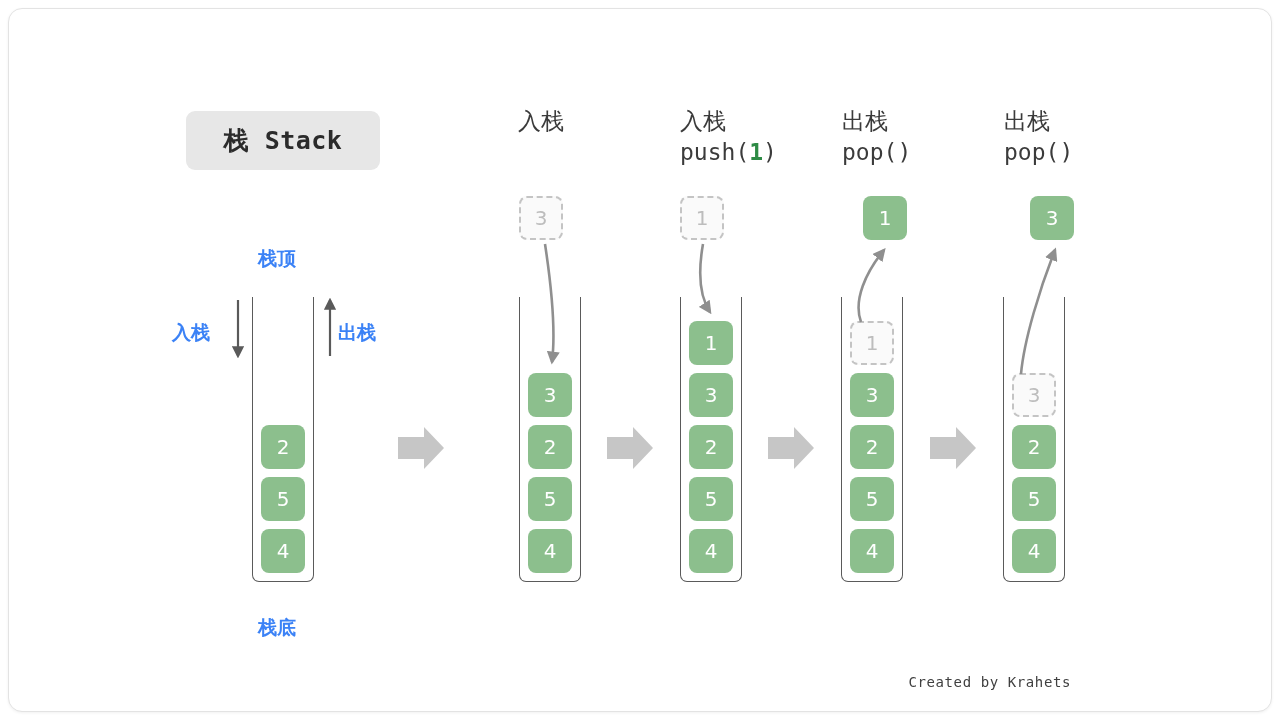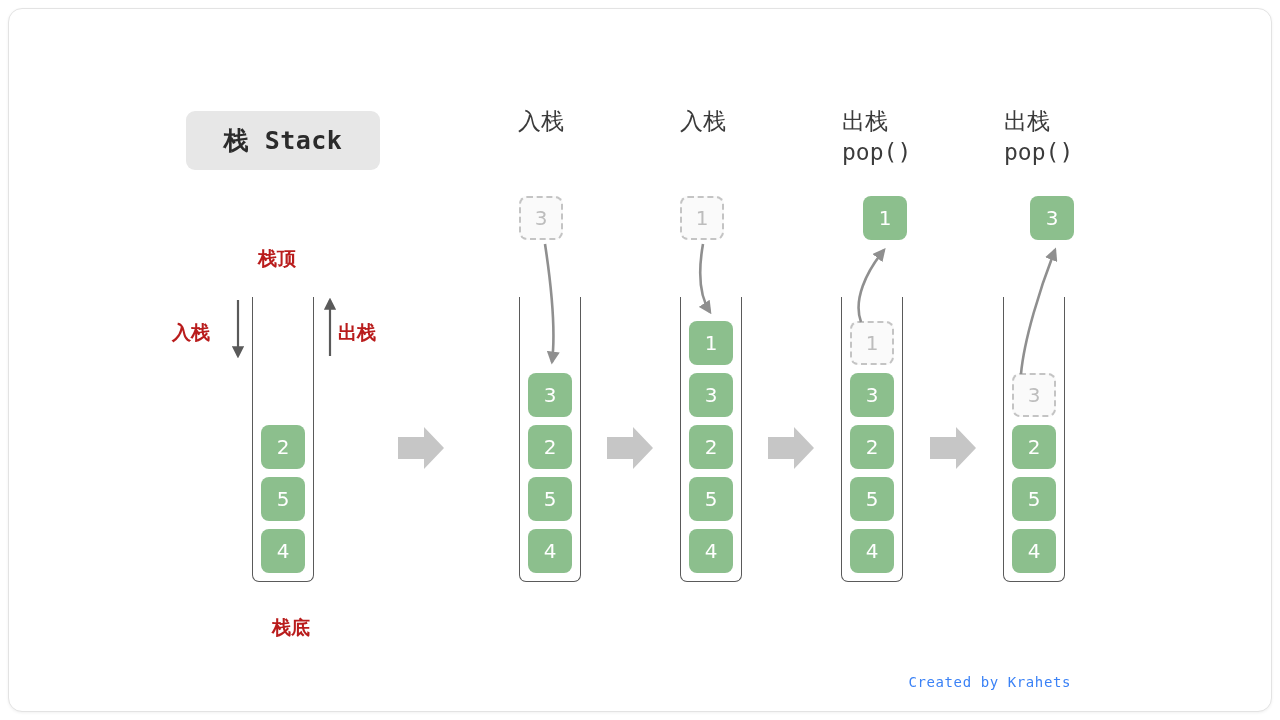--- a/index.html
+++ b/index.html
@@ -115,32 +115,32 @@
     background: #fafafa;
     color: #bdbdbd;
     border: 2px dashed #c4c4c4;
   }
 
   
   .label-cn {
     position: absolute;
     font-size: 19px;
     font-weight: 700;
-    color: #b91c1c;
+    color: #3b82f6;
     font-family: "DejaVu Sans", "Liberation Sans", sans-serif;
     white-space: nowrap;
   }
 
   
   .credit {
     position: absolute;
     right: 33px;
     bottom: 30px;
     font-size: 14px;
-    color: #3b82f6;
+    color: #404040;
     font-family: "DejaVu Sans Mono", "Liberation Mono", monospace;
     letter-spacing: 0.6px;
   }
 
   svg.overlay {
     position: absolute;
     left: 0;
     top: 0;
     width: 1280px;
     height: 720px;
@@ -151,21 +151,21 @@
 <body>
 
 <div id="canvas">
   <div class="card"></div>
 
   <div class="title-badge">
     <span>栈 Stack</span>
   </div>
 
   <div class="label-cn" style="left:258px; top:246px;">栈顶</div>
-  <div class="label-cn" style="left:258px; top:615px;margin-left:14px;">栈底</div>
+  <div class="label-cn" style="left:258px; top:615px;">栈底</div>
   <div class="label-cn" style="left:172px; top:320px;">入栈</div>
   <div class="label-cn" style="left:338px; top:320px;">出栈</div>
 
   <div class="stack-wrap">
     <div class="stack-box" style="left:252px; top:297px;"></div>
     <div class="cell filled" style="left:261px; top:425px;">2</div>
     <div class="cell filled" style="left:261px; top:477px;">5</div>
     <div class="cell filled" style="left:261px; top:529px;">4</div>
   </div>
 
@@ -176,20 +176,21 @@
     <div class="cell ghost" style="left:519px; top:196px;">3</div>
     <div class="stack-box" style="left:519px; top:297px;"></div>
     <div class="cell filled" style="left:528px; top:373px;">3</div>
     <div class="cell filled" style="left:528px; top:425px;">2</div>
     <div class="cell filled" style="left:528px; top:477px;">5</div>
     <div class="cell filled" style="left:528px; top:529px;">4</div>
   </div>
 
   <div class="col-header" style="left:680px; top:106px;">
     <span class="cn">入栈</span>
+    <span class="code"><span>push(</span><span class="arg">1</span><span>)</span></span>
   </div>
   <div class="stack-wrap">
     <div class="cell ghost" style="left:680px; top:196px;">1</div>
     <div class="stack-box" style="left:680px; top:297px;"></div>
     <div class="cell filled" style="left:689px; top:321px;">1</div>
     <div class="cell filled" style="left:689px; top:373px;">3</div>
     <div class="cell filled" style="left:689px; top:425px;">2</div>
     <div class="cell filled" style="left:689px; top:477px;">5</div>
     <div class="cell filled" style="left:689px; top:529px;">4</div>
   </div>

